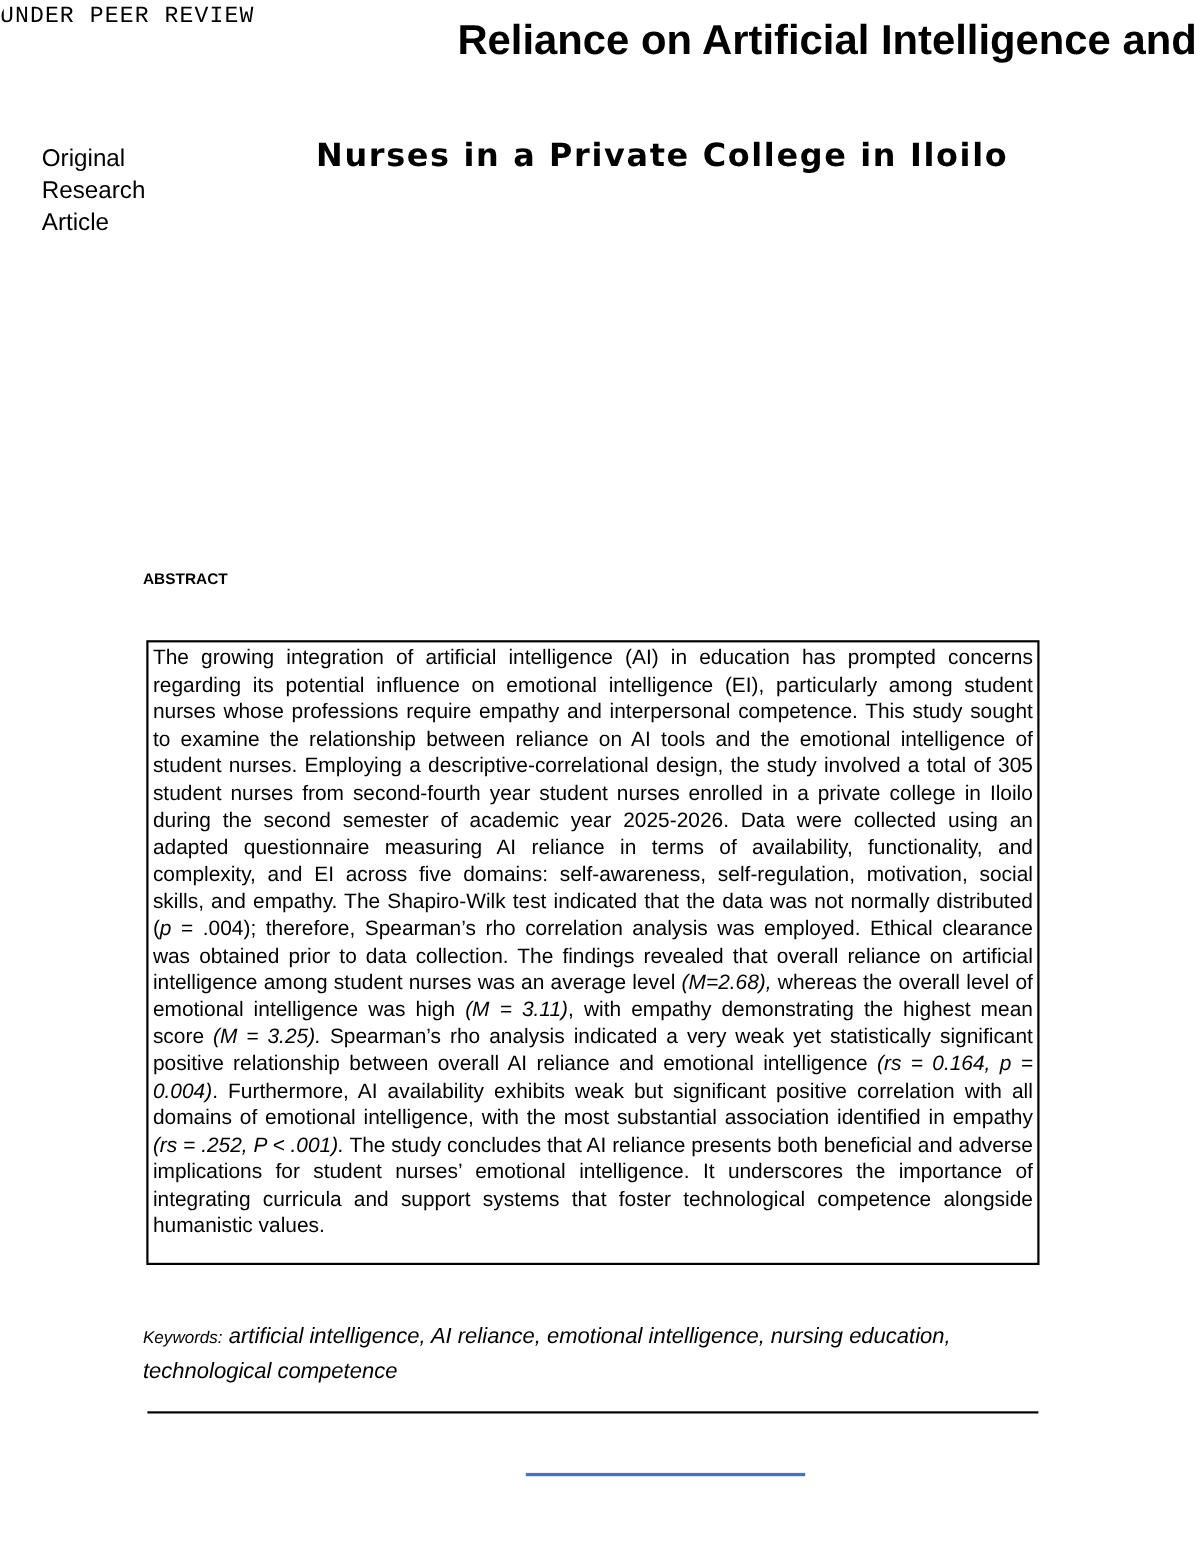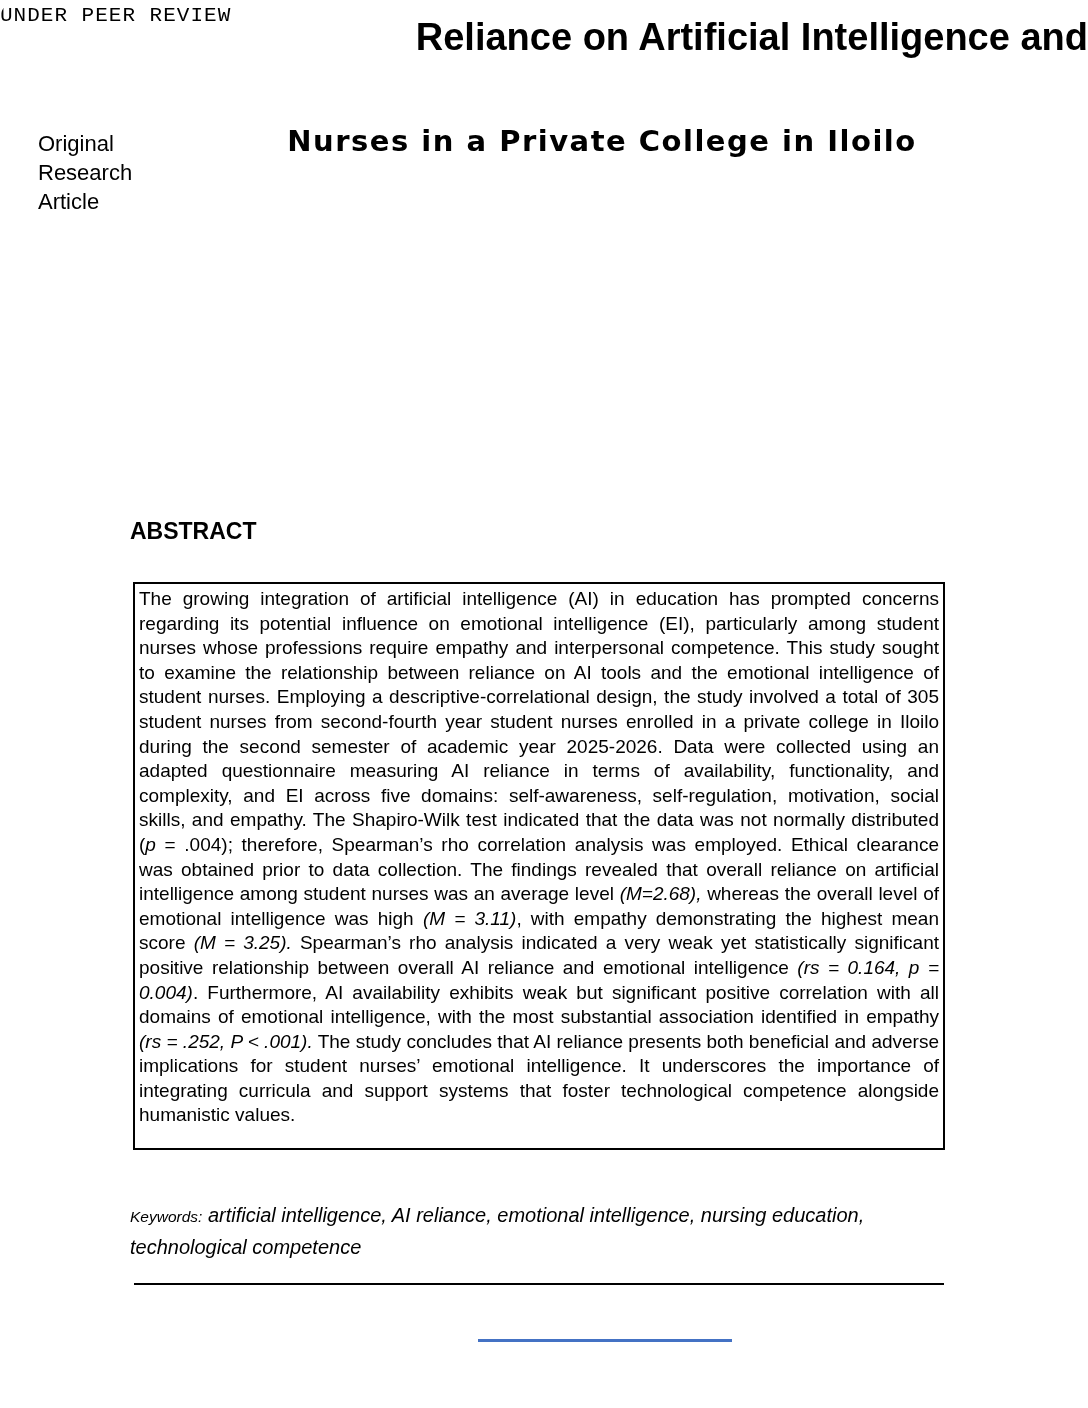--- a/index.html
+++ b/index.html
@@ -52,21 +52,21 @@
     font-weight: bold;
     font-size: 29px;
     letter-spacing: 1.5px;
     white-space: nowrap;
   }
   .abstract-heading {
     position: absolute;
     left: 130px;
     top: 518px;
     font-weight: bold;
-    font-size: 23px;
+    font-size: 14px;
   }
   .abstract-box {
     position: absolute;
     left: 133px;
     top: 559px;
     width: 812px;
     box-sizing: border-box;
     border: 2px solid #000000;
     padding: 3px 4px 20px 4px;
     font-size: 19px;

